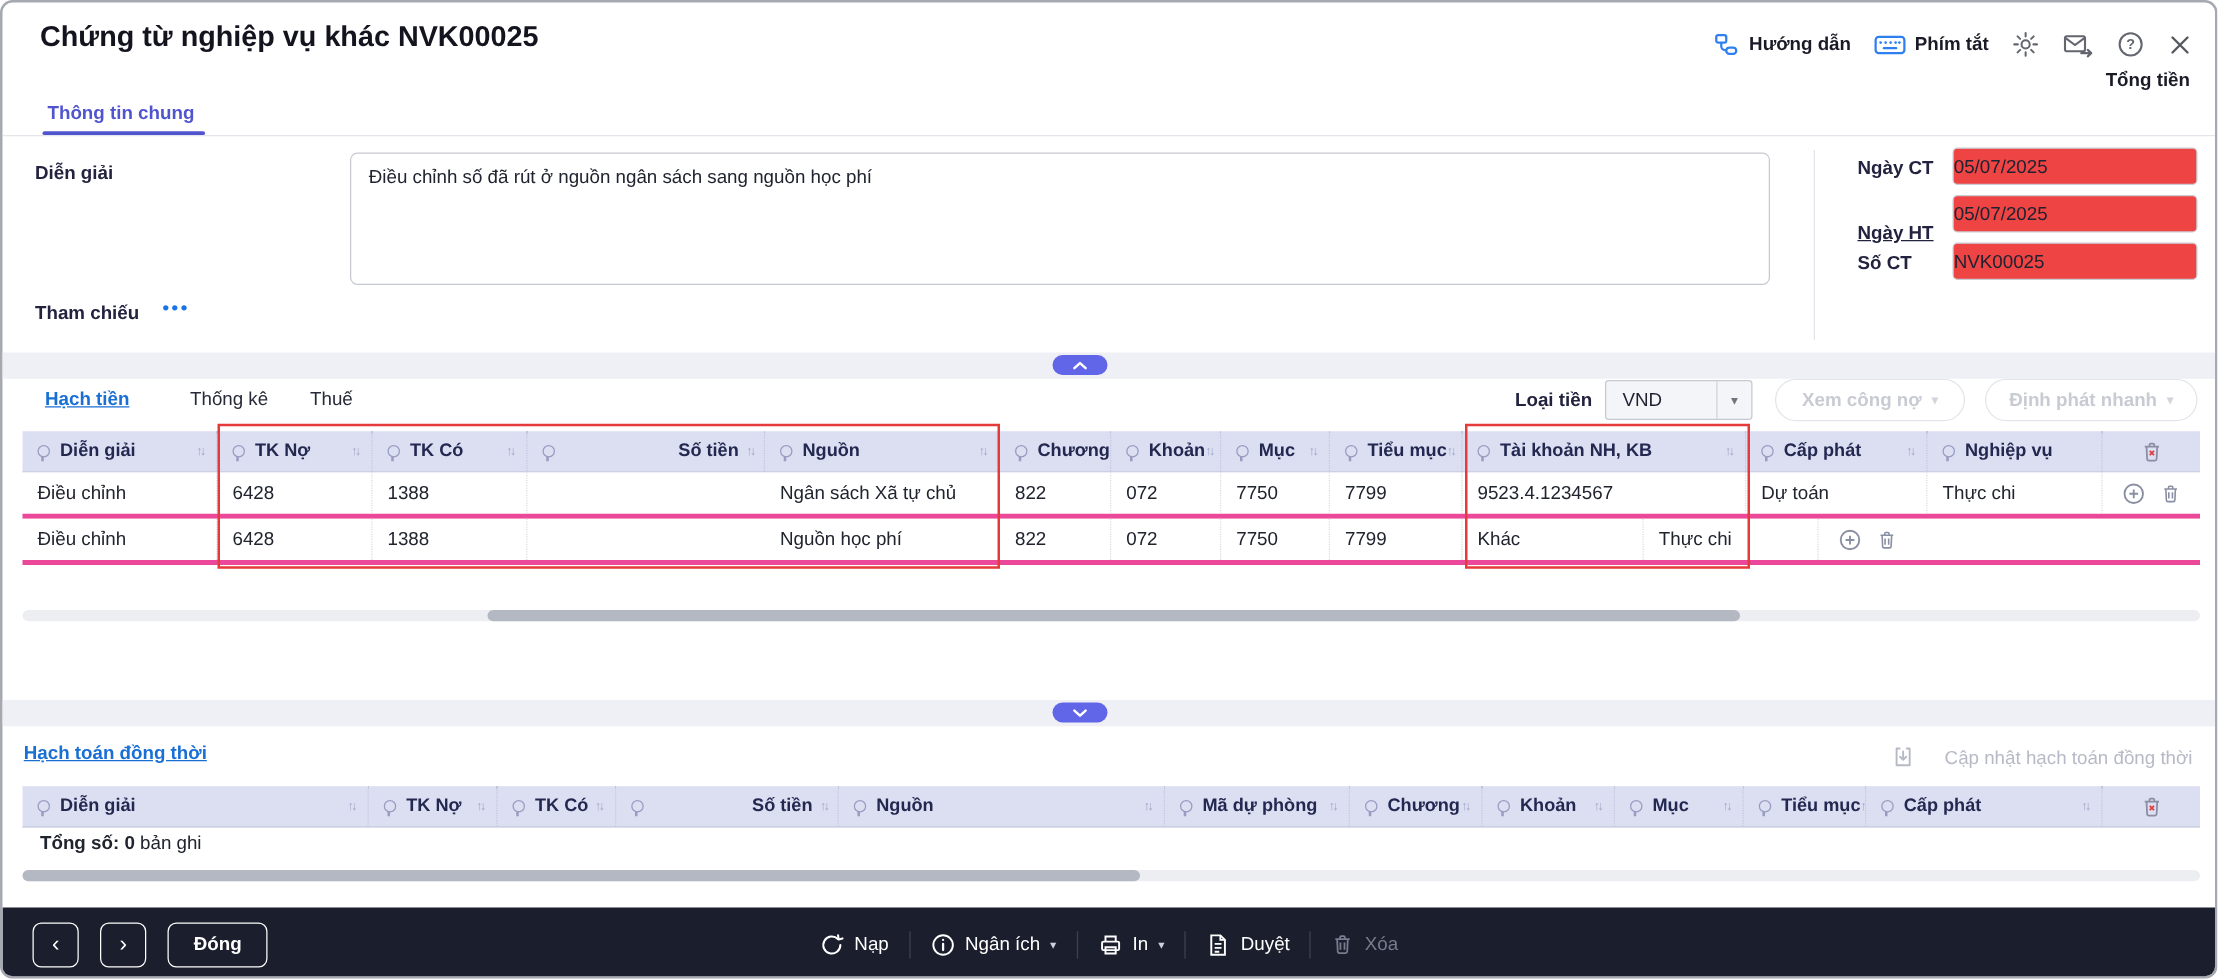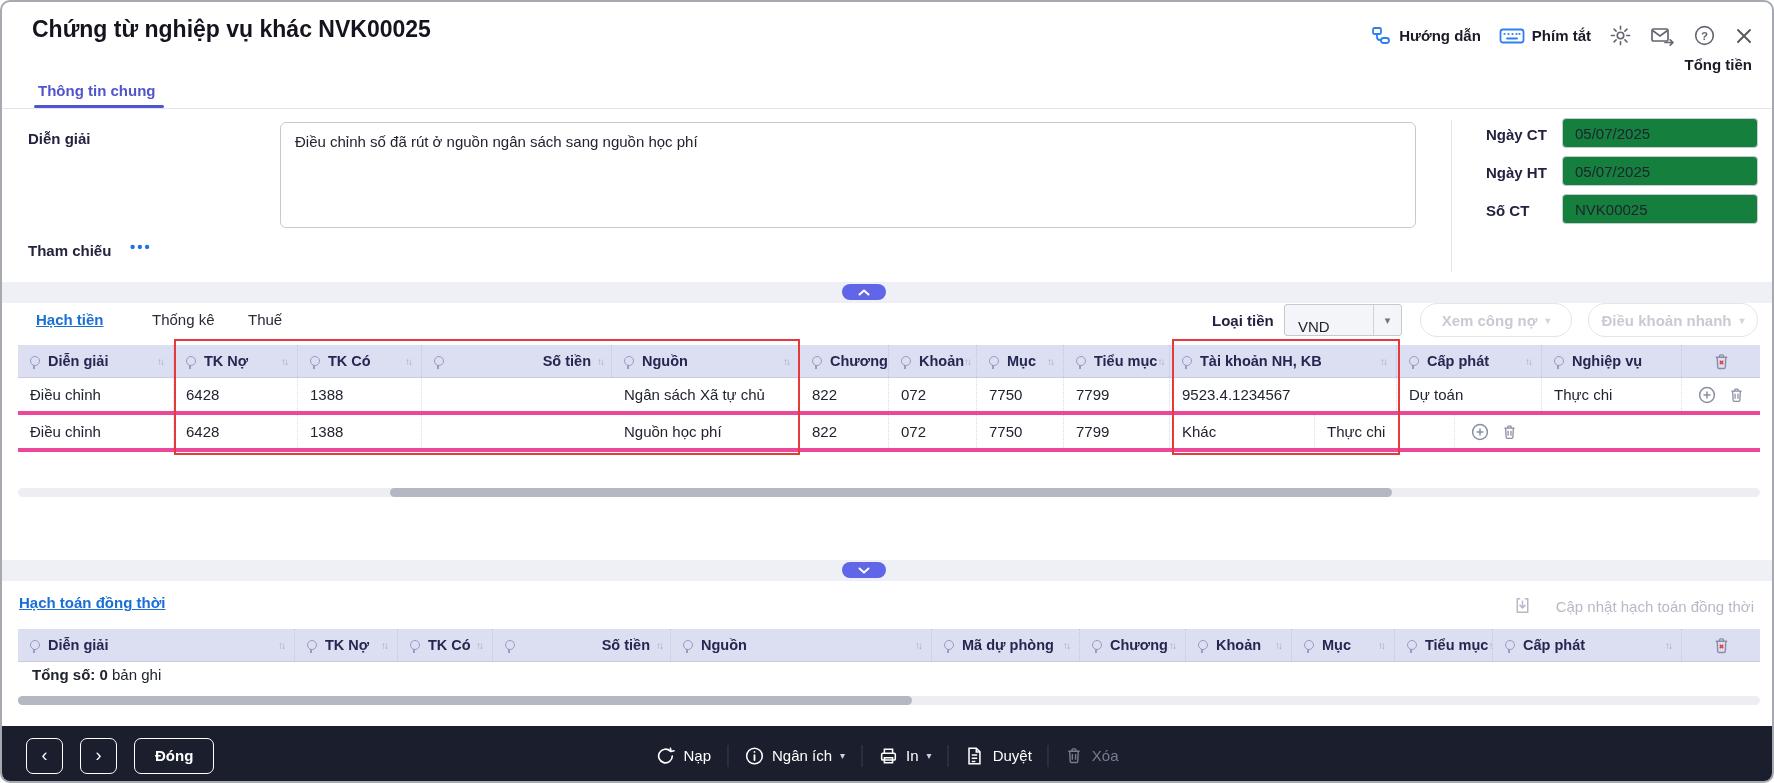--- a/index.html
+++ b/index.html
@@ -16,33 +16,33 @@
   .main-tab{left:36px;top:80px;font-size:15px;font-weight:bold;color:#5154cf;}
   .tab-underline{left:32px;top:103px;width:130px;height:3px;background:#5154cf;border-radius:2px;}
   .tabbar-border{left:0;top:106px;width:100%;height:1px;background:#e4e5ea;}
   
   .form-label{font-size:15px;font-weight:bold;color:#232340;}
   .textarea{left:278px;top:120px;width:1136px;height:106px;box-sizing:border-box;border:1px solid #c7c9d1;
             border-radius:6px;padding:10px 14px;font-size:15px;color:#202430;background:#fff;}
   .ref-dots{left:128px;top:236px;font-size:15px;font-weight:bold;letter-spacing:2px;color:#1a73e8;cursor:pointer;}
   .vdivider{left:1449px;top:118px;width:1px;height:152px;background:#e3e4e9;}
   .fld-label{font-size:15px;font-weight:bold;color:#232340;}
-  .fld-input{width:196px;height:30px;box-sizing:border-box;background:#15803d;border:1px solid #c9cbd3;
-             border-radius:4px;display:flex;align-items:center;padding-left:12px;font-size:15px;color:#202230;}
+  .fld-input{width:196px;height:30px;box-sizing:border-box;background:#ef4444;border:1px solid #c9cbd3;
+             border-radius:4px;display:flex;align-items:center;font-size:15px;color:#202230;}
   
   .band{left:0;width:100%;height:21px;background:#eef0f5;}
   .pill-toggle{width:44px;height:16px;border-radius:8px;background:#6165e7;display:flex;align-items:center;
                justify-content:center;cursor:pointer;}
   
   .subtab{font-size:15px;cursor:pointer;}
   .subtab.active{color:#1a6fd4;font-weight:bold;text-decoration:underline;}
   .subtab.idle{color:#272b38;}
   .cur-label{font-size:15px;font-weight:bold;color:#232340;}
   .select{left:1282px;top:302px;width:118px;height:32px;box-sizing:border-box;background:#f4f5f8;
-          border:1px solid #c6c8d2;border-radius:3px;display:flex;align-items:flex-end;cursor:pointer;}
+          border:1px solid #c6c8d2;border-radius:3px;display:flex;align-items:center;cursor:pointer;}
   .select .val{flex:1;padding-left:13px;font-size:15px;color:#1d2130;}
   .select .caretbox{width:27px;height:100%;border-left:1px solid #d0d2da;display:flex;align-items:center;
                     justify-content:center;color:#70747f;font-size:11px;}
   .pill-btn{position:absolute;height:34px;box-sizing:border-box;border:1.5px solid #e4e5ea;border-radius:17px;
             background:#fff;display:flex;align-items:center;justify-content:center;gap:8px;
             font-size:15px;font-weight:bold;color:#c9cbd3;cursor:default;}
   .pill-btn .pcaret{font-size:10px;color:#d3d5dc;}
   
   .tbl{left:16px;width:1742px;}
   .trow{display:flex;width:1742px;box-sizing:border-box;}
@@ -166,21 +166,21 @@
   <div class="abs form-label" style="left:26px;top:128px;">Diễn giải</div>
   <div class="abs textarea">Điều chỉnh số đã rút ở nguồn ngân sách sang nguồn học phí</div>
 
   <div class="abs form-label" style="left:26px;top:240px;">Tham chiếu</div>
   <div class="abs ref-dots">•••</div>
 
   <div class="abs vdivider"></div>
 
   <div class="abs fld-label" style="left:1484px;top:124px;">Ngày CT</div>
   <div class="abs fld-input" style="left:1560px;top:116px;">05/07/2025</div>
-  <div class="abs fld-label" style="left:1484px;top:162px;">Ngày HT</div>
+  <div class="abs fld-label" style="left:1484px;top:176px;text-decoration:underline;">Ngày HT</div>
   <div class="abs fld-input" style="left:1560px;top:154px;">05/07/2025</div>
   <div class="abs fld-label" style="left:1484px;top:200px;">Số CT</div>
   <div class="abs fld-input" style="left:1560px;top:192px;">NVK00025</div>
 
   <div class="abs band" style="top:280px;"></div>
   <div class="abs pill-toggle" style="left:840px;top:282px;">
     <span>
       <svg width="12" height="7" viewBox="0 0 12 7" fill="none" stroke="#fff" stroke-width="2" stroke-linecap="round" stroke-linejoin="round">
           <path d="M1.5 5.5 6 1.5l4.5 4"></path>
         </svg>
@@ -194,21 +194,21 @@
   <div class="abs cur-label" style="left:1210px;top:310px;">Loại tiền</div>
   <div class="abs select">
     <span class="val">VND</span>
     <span class="caretbox">▾</span>
   </div>
   <div class="pill-btn" style="left:1418px;top:301px;width:152px;">
     <span>Xem công nợ</span>
     <span class="pcaret">▾</span>
   </div>
   <div class="pill-btn" style="left:1586px;top:301px;width:170px;">
-    <span>Điều khoản nhanh</span>
+    <span>Định phát nhanh</span>
     <span class="pcaret">▾</span>
   </div>
 
   <div class="abs tbl t1" style="top:343px;">
     <div class="trow thead">
       <div class="cell c0">
           <span class="pin"></span>
           <span class="lbl">Diễn giải</span>
           <span class="sort">↑↓</span>
         </div>

